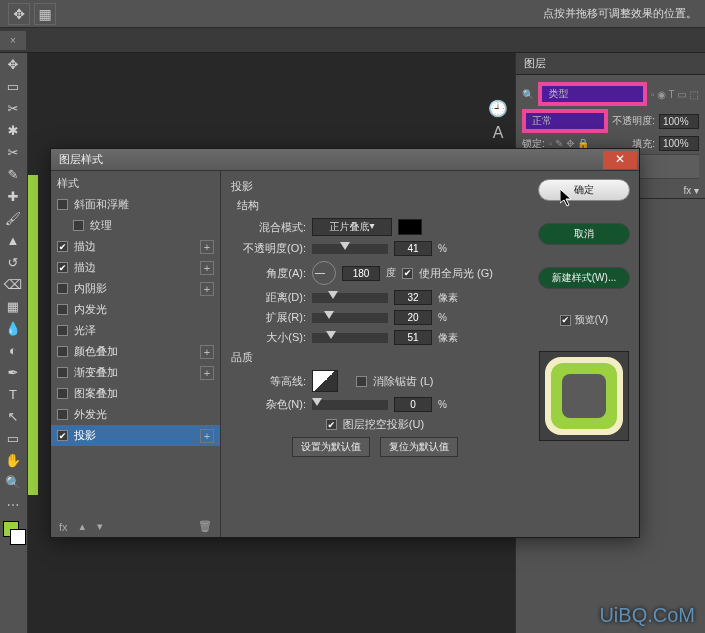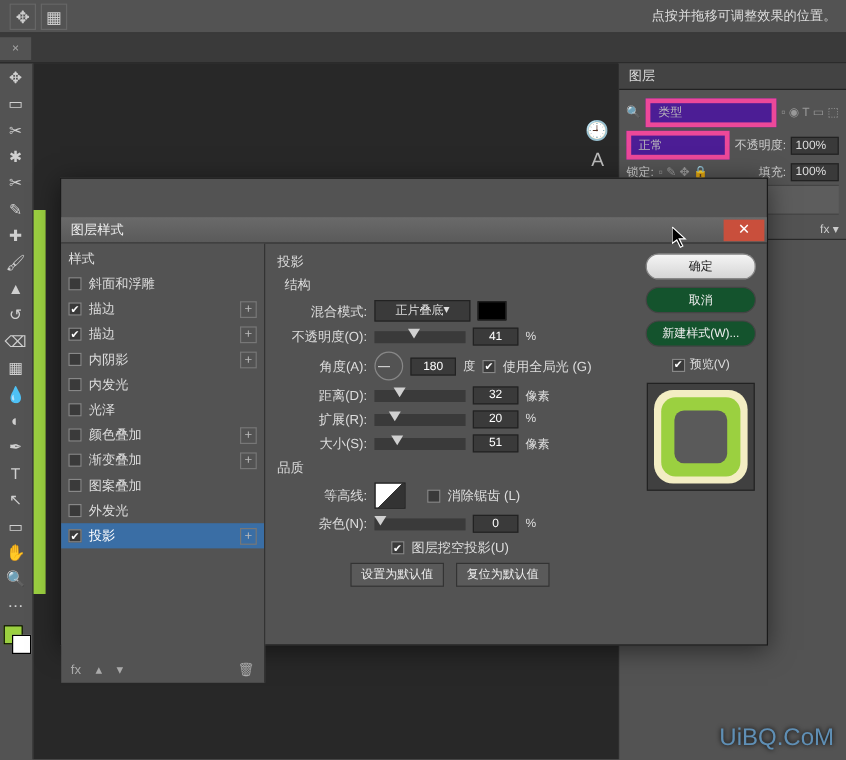--- a/index.html
+++ b/index.html
@@ -26,21 +26,21 @@
 .drop { background: #4c1d95; border: 4px solid #ec4899; padding: 1px 6px; flex: 1; color: #bbb; font-size: 10px; }
 .mini-input { width: 40px; background: #3a3a3a; border: 1px solid #222; color: #ddd; font-size: 10px; padding: 1px 3px; }
 .layer-row { display: flex; align-items: center; gap: 6px; padding: 4px 2px; border-top: 1px solid #444; border-bottom: 1px solid #444; background: #5d5d5d; }
 .eye { width: 12px; color: #ddd; text-align: center; }
 .layer-name { color: #fff; font-size: 11px; font-weight: bold; }
 .mid-icons { position: absolute; top: 40px; right: 192px; width: 30px; display: flex; flex-direction: column; gap: 6px; align-items: center; padding-top: 6px; }
 .mid-icon { color: #bbb; font-size: 16px; }
 
 
 .dialog { position: absolute; left: 50px; top: 148px; width: 590px; height: 390px; background: #535353; border: 1px solid #1a1a1a; box-shadow: 0 4px 20px rgba(0,0,0,0.5); }
-.dlg-title { height: 22px; background: linear-gradient(#6a6a6a,#5a5a5a); display: flex; align-items: center; justify-content: space-between; padding: 0 0 0 8px; color: #eee; font-size: 11px; border-bottom: 1px solid #333; margin-top: 32px; }
+.dlg-title { height: 22px; background: linear-gradient(#6a6a6a,#5a5a5a); display: flex; align-items: center; justify-content: space-between; padding: 0 0 0 8px; color: #eee; font-size: 11px; border-bottom: 1px solid #333; }
 .dlg-close { width: 34px; height: 18px; background: #c94f3c; color: #fff; text-align: center; font-size: 12px; line-height: 16px; margin-right: 2px; }
 .dlg-body { display: flex; height: calc(100% - 22px); }
 .styles-list { width: 170px; border-right: 1px solid #333; background: #535353; padding: 2px 0; position: relative; }
 .style-item { display: flex; align-items: center; padding: 3px 6px; color: #ddd; font-size: 11px; gap: 6px; }
 .style-item.head { font-weight: normal; }
 .style-item.sel { background: #3a6ea5; color: #fff; }
 .style-item .chk { width: 11px; height: 11px; border: 1px solid #888; background: #3a3a3a; display: inline-flex; align-items: center; justify-content: center; font-size: 9px; color: #fff; }
 .style-item .chk.on::after { content: "✔"; }
 .style-item .plus { margin-left: auto; width: 14px; height: 14px; border: 1px solid #777; color: #bbb; text-align: center; font-size: 11px; line-height: 12px; }
 .styles-bottom { position: absolute; left: 0; right: 0; bottom: 0; padding: 4px 8px; display: flex; gap: 12px; color: #aaa; font-size: 11px; align-items: center; }
@@ -54,21 +54,21 @@
 .slider { position: relative; width: 76px; height: 10px; background: #3a3a3a; }
 .thumb { position: absolute; top: -2px; width: 0; height: 0; border-left: 5px solid transparent; border-right: 5px solid transparent; border-top: 8px solid #d0d0d0; }
 .num { width: 38px; background: #3a3a3a; border: 1px solid #222; color: #fff; font-size: 10px; padding: 1px 3px; text-align: center; }
 .unit { color: #ddd; font-size: 10px; }
 .angle-dial { width: 24px; height: 24px; border: 1px solid #888; border-radius: 50%; position: relative; }
 .angle-dial::after { content: ""; position: absolute; top: 11px; left: 12px; width: 10px; height: 1px; background: #ccc; transform-origin: left; transform: rotate(-180deg); }
 .chk2 { width: 11px; height: 11px; border: 1px solid #888; background: #3a3a3a; display: inline-flex; align-items: center; justify-content: center; font-size: 9px; color: #fff; }
 .chk2.on::after { content: "✔"; }
 .contour { width: 26px; height: 22px; background: linear-gradient(135deg,#fff 50%,#333 50%); border: 1px solid #222; }
 .btn-s { background: #5a5a5a; border: 1px solid #333; padding: 2px 8px; color: #eee; font-size: 10px; }
-.dlg-right { width: 110px; padding: 8px 10px; display: flex; flex-direction: column; gap: 6px; align-items: center; }
+.dlg-right { width: 110px; padding: 8px 10px; display: flex; flex-direction: column; gap: 22px; align-items: center; }
 .rbtn { width: 92px; height: 22px; border-radius: 11px; background: linear-gradient(#f5f5f5,#d5d5d5); border: 1px solid #888; color: #222; font-size: 10px; display: flex; align-items: center; justify-content: center; cursor: pointer; }
 .rbtn.dark { background: #14532d; color: #eee; border: 1px solid #444; }
 .preview-chk { display: flex; gap: 4px; color: #ddd; font-size: 10px; align-items: center; margin-top: 2px; }
 .preview-box { width: 90px; height: 90px; background: #404040; border: 1px solid #222; display: flex; align-items: center; justify-content: center; margin-top: 2px; }
 .prev-outer { width: 78px; height: 78px; background: #f3edc3; border-radius: 16px; display: flex; align-items: center; justify-content: center; }
 .prev-ring { width: 66px; height: 66px; background: #9bd040; border-radius: 12px; display: flex; align-items: center; justify-content: center; }
 .prev-inner { width: 44px; height: 44px; background: #5a5a5a; border-radius: 8px; }
 .watermark { position: absolute; right: 10px; bottom: 6px; color: #5f8fb5; font-size: 20px; font-weight: normal; text-shadow: 0 0 4px #000; }
 .cursor { position: absolute; width: 14px; height: 18px; pointer-events: none; z-index: 1000; }
 .fx-strip { color: #ccc; font-size: 10px; padding: 2px 6px; text-align: right; }
@@ -164,20 +164,24 @@
   </div>
   <div class="dlg-body">
     <div class="styles-list">
       <div class="style-item head">
           <span>样式</span>
         </div>
       <div class="style-item">
           <span class="chk"></span>
           <span>斜面和浮雕</span>
         </div>
+      <div class="style-item" style="padding-left:22px">
+          <span class="chk"></span>
+          <span>纹理</span>
+        </div>
       <div class="style-item">
           <span class="chk on"></span>
           <span>描边</span>
           <span class="plus">+</span>
         </div>
       <div class="style-item">
           <span class="chk on"></span>
           <span>描边</span>
           <span class="plus">+</span>
         </div>

